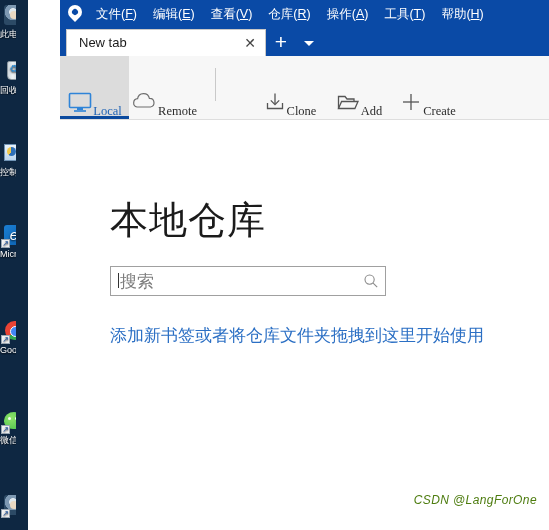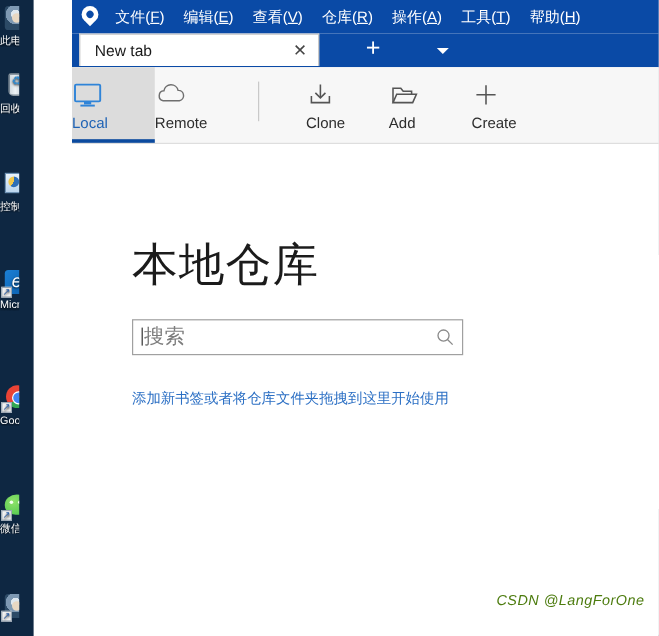--- a/index.html
+++ b/index.html
@@ -164,23 +164,22 @@
     padding: 4px 8px;
     white-space: nowrap;
     cursor: default;
   }
   .menu-item .mn { text-decoration: underline; }
 
   
   #tabstrip {
     height: 28px;
     background: #0a4aa6;
-    display: flex; align-items: flex-start;
+    display: flex; align-items: center;
     padding-left: 6px;
-    gap: 30px;
   }
   #tab-newtab {
     height: 27px;
     min-width: 200px;
     background: #ffffff;
     display: flex; align-items: center;
     padding: 0 6px 0 12px;
     border-top: 1px solid #c8c8c8;
     border-left: 1px solid #c8c8c8;
     border-right: 1px solid #c8c8c8;
@@ -217,26 +216,27 @@
   
   #toolbar {
     height: 64px;
     background: #f7f7f7;
     border-bottom: 1px solid #dedede;
     display: flex; align-items: stretch;
     position: relative;
   }
   .tool-btn {
     width: 69px;
-    display: flex; flex-direction: column;
-    align-items: flex-start; justify-content: center;
+    display: flex; flex-direction: row;
+    align-items: flex-end; justify-content: center;
     font-size: 12.5px;
     color: #2d2d2d;
     position: relative;
     cursor: default;
+    font-family: Liberation Serif, serif;
   }
   .tool-btn.selected {
     background: #dcdcdc;
     color: #1f63b5;
   }
   .tool-btn.selected::after {
     content: "";
     position: absolute; left: 0; right: 0; bottom: 0;
     height: 3px; background: #0b4a9e;
   }
@@ -286,21 +286,21 @@
     border: 0; outline: none;
     font-size: 17px;
     color: #7a7a7a;
     font-family: "DejaVu Sans", "Liberation Sans", sans-serif;
     background: transparent;
   }
   #search-input::placeholder { color: #7d7d7d; opacity: 1; }
   #search-icon { width: 16px; height: 16px; flex: 0 0 auto; }
   #hint-link {
     margin-top: 28px;
-    font-size: 12px;
+    font-size: 17px;
     color: #2b6fc4;
     font-family: "DejaVu Sans", "Liberation Sans", sans-serif;
     cursor: default;
   }
 
   
   #watermark {
     position: absolute;
     right: 12px; bottom: 22px;
     font-size: 12px;

